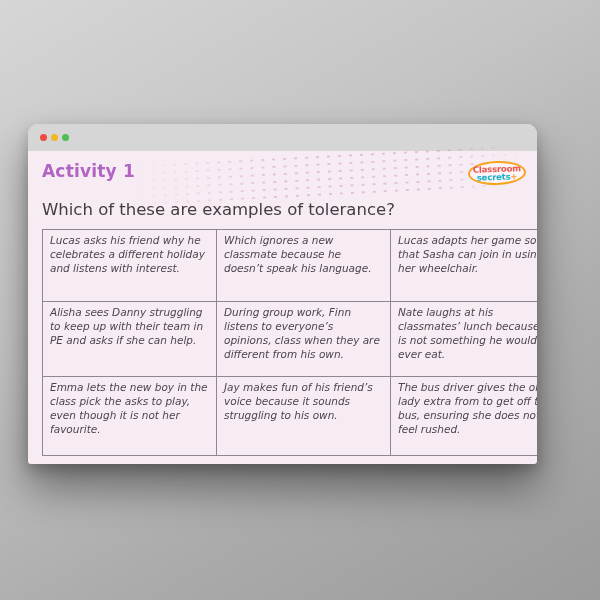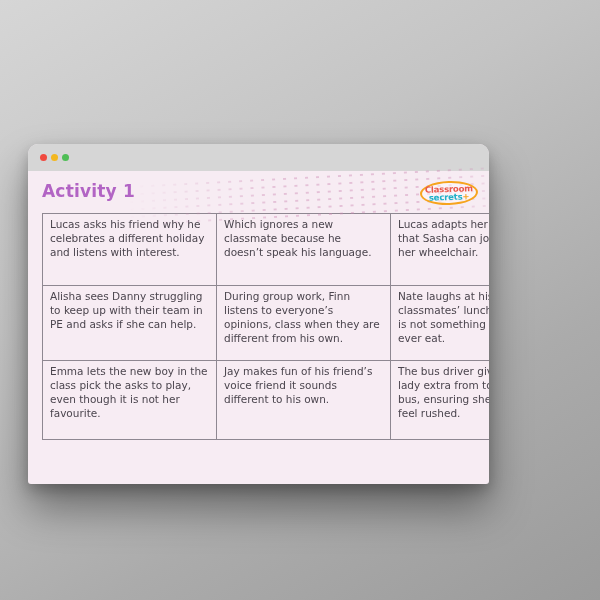--- a/index.html
+++ b/index.html
@@ -5,21 +5,21 @@
   * { margin:0; padding:0; box-sizing:border-box; }
   html,body { width:600px; height:600px; overflow:hidden; }
   body { font-family:"DejaVu Sans","Liberation Sans",sans-serif; }
 
   .stage {
     position:relative; width:600px; height:600px;
     background:linear-gradient(150deg,#d6d6d6 0%,#c4c4c4 35%,#ababab 70%,#9b9b9b 100%);
   }
 
   .window {
-    position:absolute; left:28px; top:144px; width:461px; height:340px;
+    position:absolute; left:28px; top:124px; width:509px; height:340px;
     border-radius:10px 10px 3px 3px; overflow:hidden; background:#f7ecf3;
     box-shadow:0 24px 42px rgba(0,0,0,.40), 0 6px 14px rgba(0,0,0,.22);
   }
 
   .titlebar {
     height:27px; background:#d6d6d6;
     display:flex; align-items:center; gap:4px; padding-left:12px;
   }
   .dot { width:7px; height:7px; border-radius:50%; }
   .dot.red   { background:#f0493f; }
@@ -47,21 +47,21 @@
     border:2px solid #f6a41e; border-radius:50%;
     display:flex; flex-direction:column; align-items:center; justify-content:center;
     transform:rotate(-2deg); background:rgba(255,255,255,.45);
   }
   .logo .l1 { font-size:8.5px; line-height:8.5px; font-weight:bold; color:#e8564b; letter-spacing:-.2px; }
   .logo .l2 { font-size:8.5px; line-height:8.5px; font-weight:bold; color:#1fb0c8; letter-spacing:-.2px; }
   .logo .plus { color:#f6a41e; font-weight:bold; }
 
   .question { margin-top:14px; font-size:16.5px; line-height:22px; font-weight:500; color:#423c43; }
 
-  table.grid { width:523px; margin-top:8px; border-collapse:collapse; table-layout:fixed; }
+  table.grid { width:523px; margin-top:8px; border-collapse:collapse; table-layout:fixed;font-style:italic; }
   table.grid td {
     border:1px solid #8e8791; vertical-align:top;
     padding:4px 7px 4px 7px; font-size:10.5px; line-height:1.33; color:#4b454e;
   }
   tr.r1 { height:72px; } tr.r2 { height:75px; } tr.r3 { height:79px; }
 </style>
 </head>
 <body>
 
 <div class="stage">
@@ -77,36 +77,37 @@
       <div class="halftone"></div>
 
       <div class="slide-header">
         <div class="activity-title">Activity 1</div>
         <div class="logo">
           <span class="l1">Classroom</span>
           <span class="l2"><span>secrets</span><span class="plus">+</span></span>
         </div>
       </div>
 
+      <div class="question">Which of these are examples of tolerance?</div>
 
       <table class="grid">
         <tbody>
           <tr class="r1">
             <td>Lucas asks his friend why he celebrates a different holiday and listens with interest.</td>
             <td>Which ignores a new classmate because he doesn’t speak his language.</td>
             <td>Lucas adapts her game so that Sasha can join in using her wheelchair.</td>
           </tr>
           <tr class="r2">
             <td>Alisha sees Danny struggling to keep up with their team in PE and asks if she can help.</td>
             <td>During group work, Finn listens to everyone’s opinions, class when they are different from his own.</td>
             <td>Nate laughs at his classmates’ lunch because it is not something he would ever eat.</td>
           </tr>
           <tr class="r3">
             <td>Emma lets the new boy in the class pick the asks to play, even though it is not her favourite.</td>
-            <td>Jay makes fun of his friend’s voice friend it sounds different to his own.</td>
+            <td>Jay makes fun of his friend’s voice because it sounds struggling to his own.</td>
             <td>The bus driver gives the older lady extra from to get off the bus, ensuring she does not feel rushed.</td>
           </tr>
         </tbody>
       </table>
     </div>
 
   </div>
 </div>
 
 </body></html>

